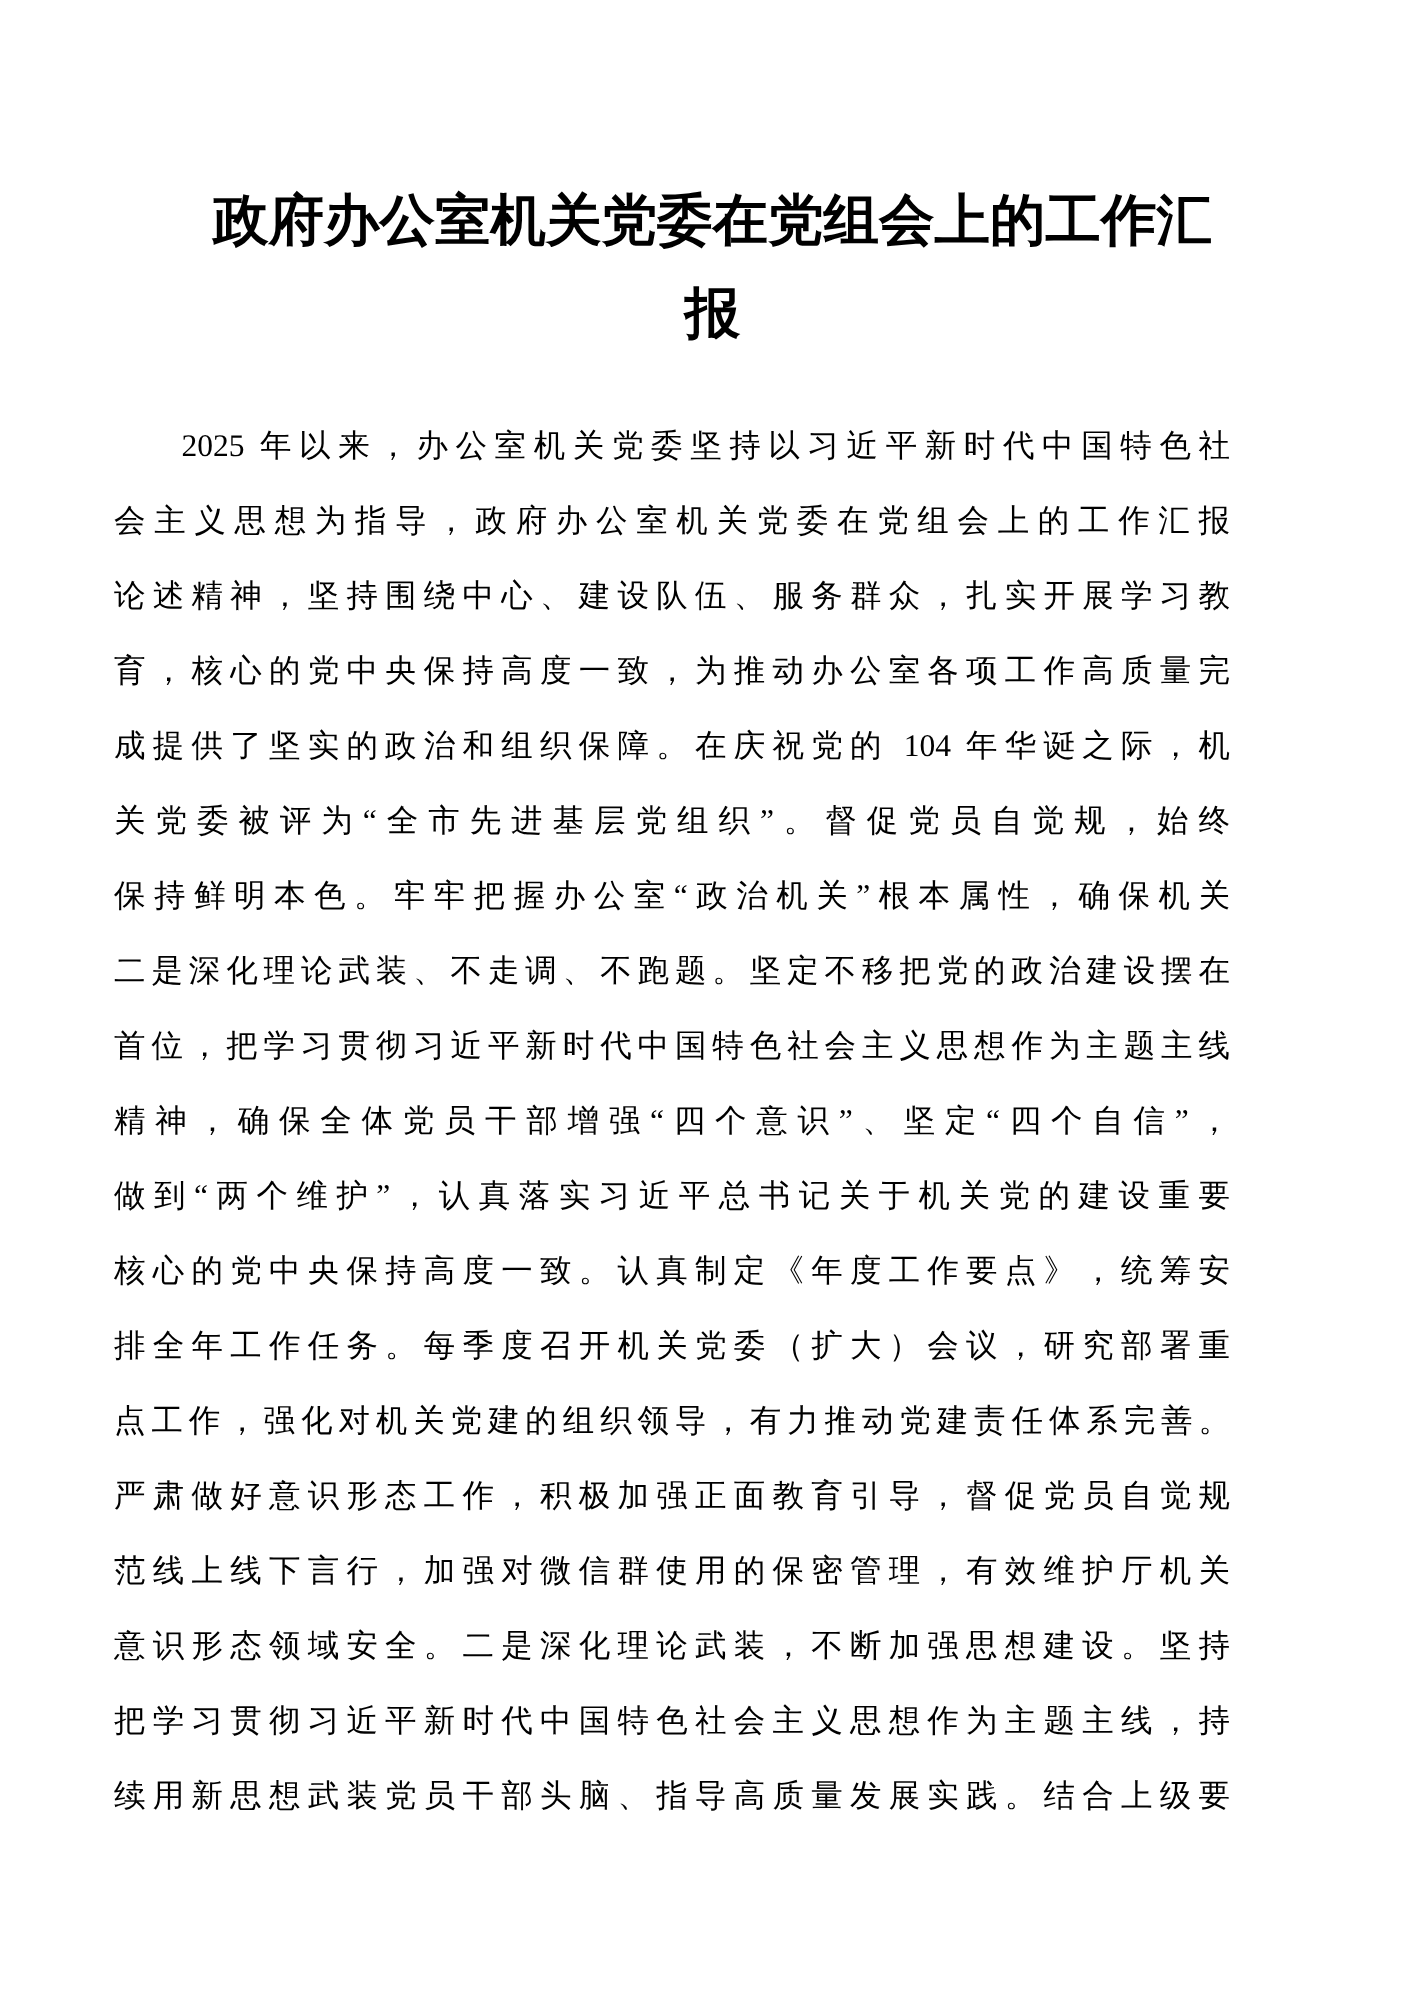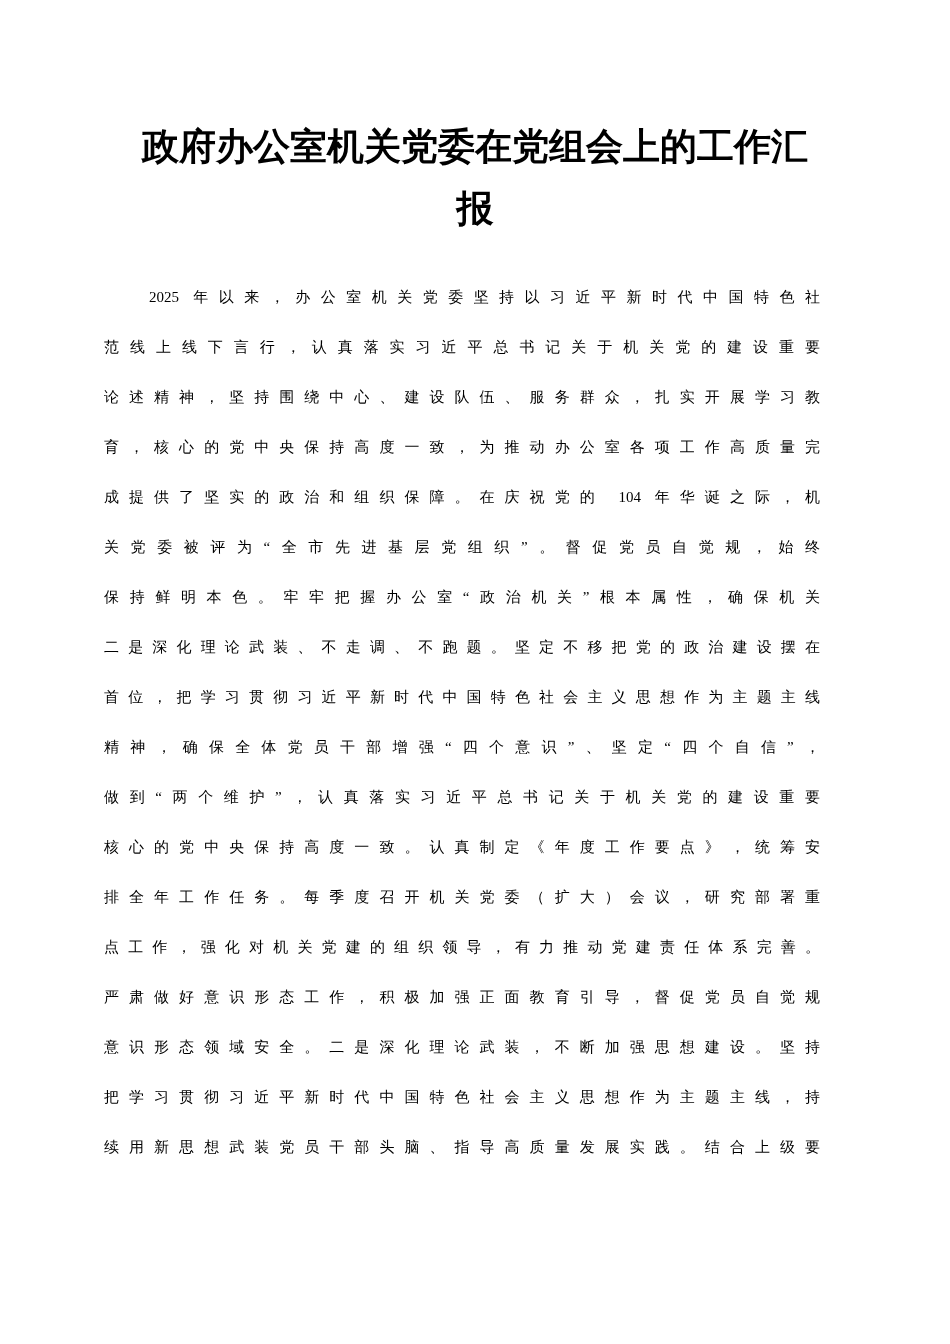--- a/index.html
+++ b/index.html
@@ -18,23 +18,23 @@
   .doc-title {
     margin: 116px 140px 0 140px;
     font-family: "Liberation Sans", "DejaVu Sans", sans-serif;
     font-weight: bold;
     font-size: 37px;
     line-height: 62px;
     text-align: center;
     color: #000000;
   }
   .doc-body {
-    margin: 32px 130px 0 104px;
+    margin: 32px 130px 0 76px;
     font-family: "Liberation Serif", "DejaVu Serif", serif;
-    font-size: 15px;
+    font-size: 21px;
     color: #000000;
   }
   .body-line {
     height: 50px;
     line-height: 50px;
     text-align: justify;
     text-align-last: justify;
     text-justify: inter-character;
     overflow: hidden;
   }
@@ -43,31 +43,32 @@
   }
 </style>
 </head>
 <body>
 
 <div class="page">
   <h1 class="doc-title">政府办公室机关党委在党组会上的工作汇报</h1>
 
   <div class="doc-body">
     <div class="body-line first-line">2025 年以来，办公室机关党委坚持以习近平新时代中国特色社</div>
-    <div class="body-line">范线上线下言行，认真落实习近平总书记关于机关党的建设重要</div>
+    <div class="body-line">会主义思想为指导，政府办公室机关党委在党组会上的工作汇报</div>
     <div class="body-line">论述精神，坚持围绕中心、建设队伍、服务群众，扎实开展学习教</div>
     <div class="body-line">育，核心的党中央保持高度一致，为推动办公室各项工作高质量完</div>
     <div class="body-line">成提供了坚实的政治和组织保障。在庆祝党的 104 年华诞之际，机</div>
     <div class="body-line">关党委被评为“全市先进基层党组织”。督促党员自觉规，始终</div>
     <div class="body-line">保持鲜明本色。牢牢把握办公室“政治机关”根本属性，确保机关</div>
     <div class="body-line">二是深化理论武装、不走调、不跑题。坚定不移把党的政治建设摆在</div>
     <div class="body-line">首位，把学习贯彻习近平新时代中国特色社会主义思想作为主题主线</div>
     <div class="body-line">精神，确保全体党员干部增强“四个意识”、坚定“四个自信”，</div>
     <div class="body-line">做到“两个维护”，认真落实习近平总书记关于机关党的建设重要</div>
     <div class="body-line">核心的党中央保持高度一致。认真制定《年度工作要点》，统筹安</div>
     <div class="body-line">排全年工作任务。每季度召开机关党委（扩大）会议，研究部署重</div>
     <div class="body-line">点工作，强化对机关党建的组织领导，有力推动党建责任体系完善。</div>
     <div class="body-line">严肃做好意识形态工作，积极加强正面教育引导，督促党员自觉规</div>
+    <div class="body-line">范线上线下言行，加强对微信群使用的保密管理，有效维护厅机关</div>
     <div class="body-line">意识形态领域安全。二是深化理论武装，不断加强思想建设。坚持</div>
     <div class="body-line">把学习贯彻习近平新时代中国特色社会主义思想作为主题主线，持</div>
     <div class="body-line">续用新思想武装党员干部头脑、指导高质量发展实践。结合上级要</div>
   </div>
 </div>
 
 </body></html>

